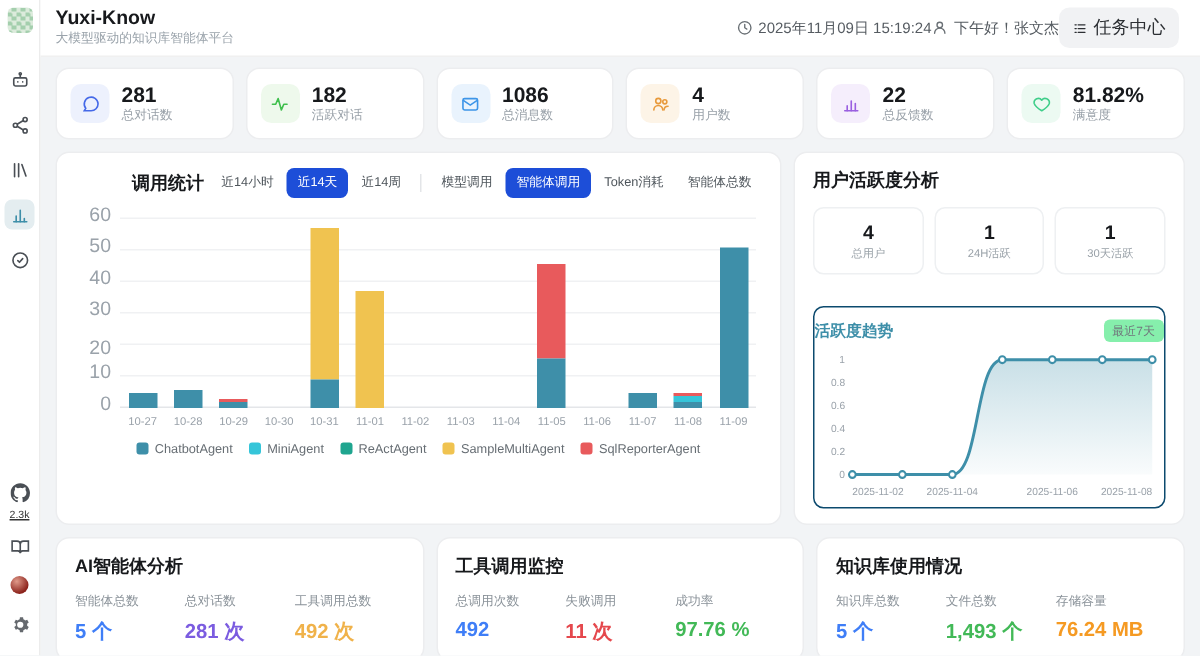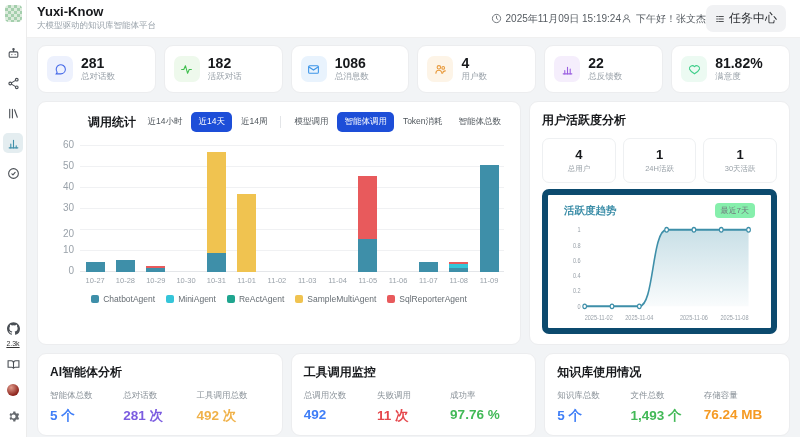--- a/index.html
+++ b/index.html
@@ -60,38 +60,38 @@
   .pill { font-size:8.5px; color:#4e555b; padding:4px 7px; border-radius:5px; cursor:pointer;
           white-space:nowrap; }
   .pill.active { background:#1d4ed8; color:#fff; }
   .vdivider { width:1px; height:12px; background:#e3e5e8; }
 
   
   .bar-chart { position:relative; margin:14px 4px 0 30px; }
   .plot { position:relative; height:126px; }
   .gridline { position:absolute; left:0; right:0; height:1px; background:#f0f1f3; }
   .gridline.zero { background:#e4e6e9; }
-  .ylabel { position:absolute; left:-26px; width:20px; text-align:right; font-size:10px;
+  .ylabel { position:absolute; left:-26px; width:20px; text-align:right; font-size:13px;
             color:#9aa2aa; transform:translateY(4px); }
   .cols { position:absolute; left:0; right:0; top:0; bottom:0; display:flex; }
   .bcol { flex:1; position:relative; display:flex; align-items:flex-end; justify-content:center; }
   .stack { width:19px; display:flex; flex-direction:column-reverse; }
   .seg { width:100%; }
   .xlabel { position:absolute; top:100%; margin-top:4px; left:50%; transform:translateX(-50%);
             font-size:7.5px; color:#9aa2aa; white-space:nowrap; }
   .bar-legend { display:flex; justify-content:center; gap:11px; margin-top:22px; }
   .leg-item { display:flex; align-items:center; gap:4px; font-size:8.5px; color:#666d73; }
   .leg-dot { width:8px; height:8px; border-radius:2px; }
 
   
   .mini-stats { display:flex; gap:7px; margin-top:9px; }
   .mini-box { flex:1; border:1px solid #eef0f2; border-radius:7px; text-align:center; padding:8px 2px; }
   .mini-val { font-size:13px; font-weight:bold; color:#17191c; }
   .mini-lab { font-size:7.5px; color:#99a1a8; margin-top:2px; }
-  .trend-box { border:6px solid #0c4a6e; border-radius:7px; margin-top:6px; padding:8px 16px 4px; }
+  .trend-box { border:1px solid #0c4a6e; border-radius:7px; margin-top:21px; padding:8px 0 4px; }
   .trend-head { display:flex; align-items:center; justify-content:space-between; }
   .trend-title { font-size:10.5px; font-weight:bold; color:#3e8fa9; }
   .trend-badge { font-size:8px; color:#70767c; background:#86efac; border-radius:4px; padding:2px 6px; }
 
   
   .metrics-row { display:flex; gap:8px; }
   .metric-card { flex:1; padding:10px 12px; }
   .metric-cols { display:flex; margin-top:9px; }
   .mcol { flex:1; }
   .mlabel { font-size:8.5px; color:#8a9299; margin-bottom:5px; }

